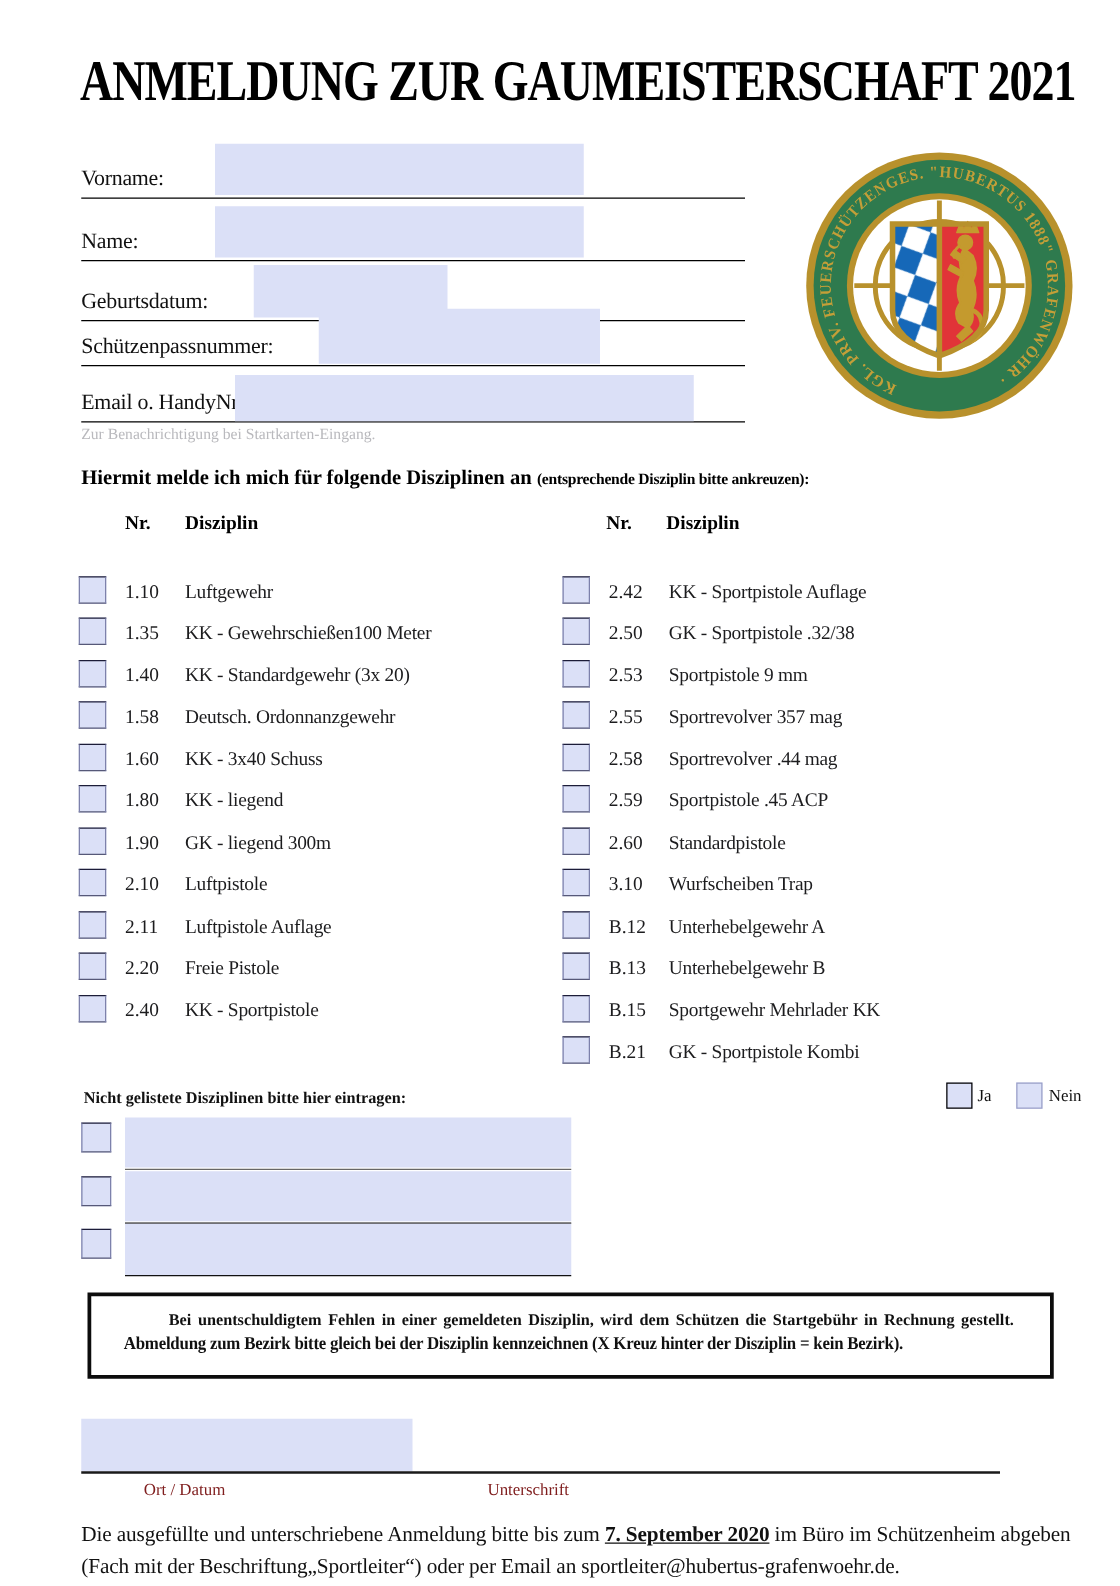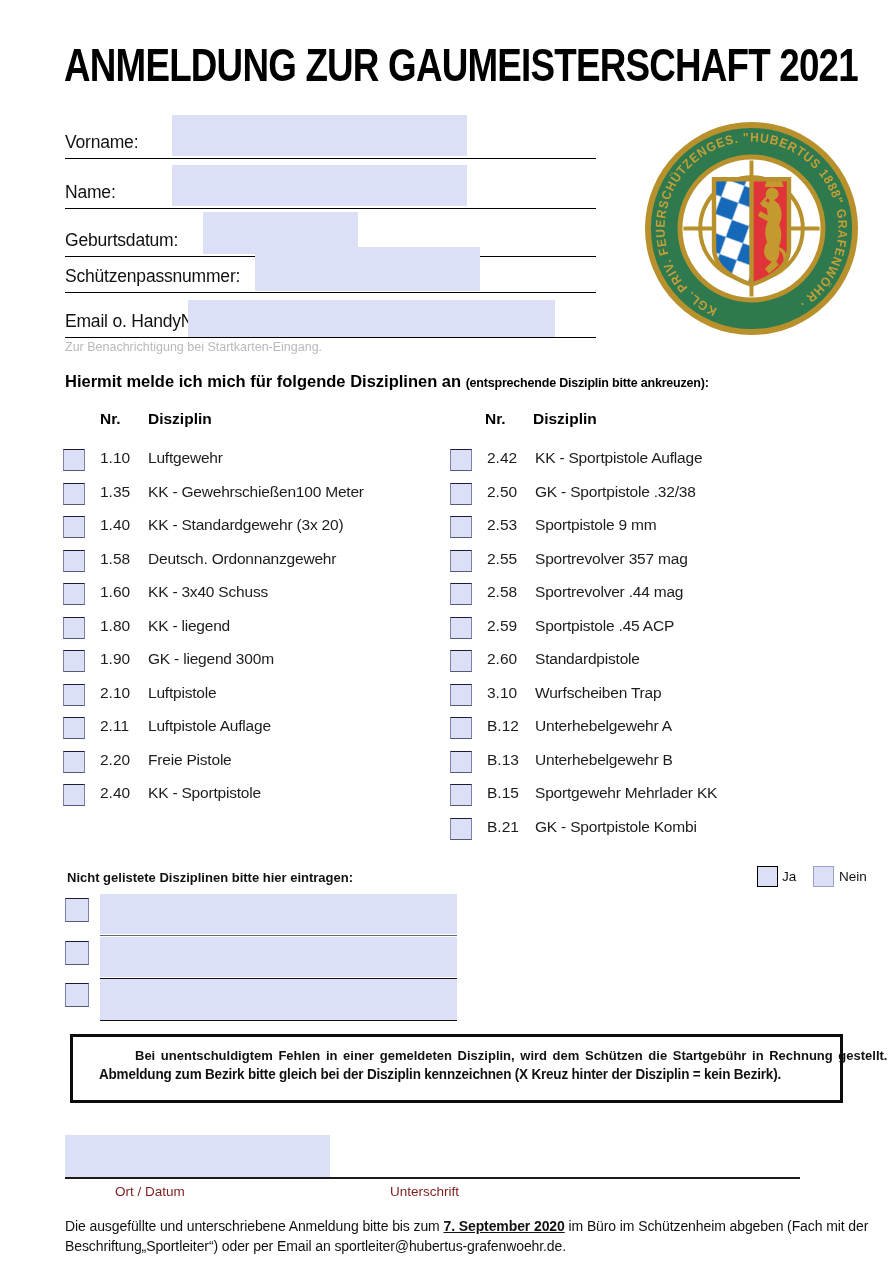--- a/index.html
+++ b/index.html
@@ -1,18 +1,18 @@
 <!DOCTYPE html>
 <html lang="de"><head>
 <meta charset="utf-8">
 <style>
   html,body{margin:0;padding:0;background:#888;}
   .page{
     position:relative;width:896px;height:1269px;margin:0 auto;background:#fff;
-    font-family:Liberation Sans, sans-serif;color:#1c1c1e;overflow:hidden;
+    font-family:Liberation Serif, serif;color:#1c1c1e;overflow:hidden;
   }
   
   .title{
     position:absolute;left:64px;top:38px;font-size:46px;font-weight:bold;
     letter-spacing:-1px;white-space:nowrap;transform:scaleX(.80);transform-origin:left center;color:#000;
   }
   
   .prow{position:absolute;left:65px;width:531px;border-bottom:1.6px solid #000;}
   .plabel{position:absolute;left:0;bottom:5px;font-size:17.5px;letter-spacing:-.2px;color:#111;}
   .pbox{position:absolute;background:#dbe0f7;}
@@ -25,21 +25,21 @@
   
   .intro{position:absolute;left:65px;top:372px;font-size:16.5px;font-weight:bold;color:#000;white-space:nowrap;}
   .intro .small{font-size:12.5px;font-weight:bold;letter-spacing:-.2px;}
   
   .hdr{position:absolute;top:410px;font-size:15.5px;font-weight:bold;color:#000;}
   .hdr.nr-l{left:100px;} .hdr.dz-l{left:148px;} .hdr.nr-r{left:485px;} .hdr.dz-r{left:533px;}
   
   .disc-col{position:absolute;top:449px;}
   .disc-col.left{left:63px;width:385px;}
   .disc-col.right{left:450px;width:400px;}
-  .disc-row{display:flex;align-items:flex-start;height:33.5px;}
+  .disc-row{display:flex;align-items:flex-end;height:33.5px;}
   .cb{
     width:22px;height:22px;box-sizing:border-box;background:#dbe0f7;
     border:1px solid #7d81ab;border-top-color:#1c1c38;border-bottom-color:#565878;flex:0 0 auto;
   }
   .disc-nr{margin-left:15px;width:44px;font-size:15.5px;flex:0 0 auto;}
   .disc-label{margin-left:4px;font-size:15.5px;white-space:nowrap;letter-spacing:-.2px;}
   
   .unlisted-label{position:absolute;left:67px;top:870px;font-size:13px;font-weight:600;color:#111;}
   .unl-row{position:absolute;left:65px;width:392px;}
   .unl-row .cb{position:absolute;left:0;top:4px;width:24px;height:24px;}
@@ -67,21 +67,21 @@
   }
   .warn1{font-size:13px;font-weight:bold;word-spacing:2px;white-space:nowrap;color:#111;padding-left:36px;}
   .warn2{display:inline-block;margin-top:3px;font-size:14.5px;font-weight:bold;letter-spacing:-.2px;
          white-space:nowrap;transform:scaleX(.93);transform-origin:left center;color:#111;}
   
   .sig-box{position:absolute;left:65px;top:1135px;width:265px;height:42px;background:#dbe0f7;}
   .sig-line{position:absolute;left:65px;top:1177px;width:735px;border-top:2px solid #1a1a1a;}
   .sig-label{position:absolute;top:1184px;font-size:13.5px;color:#7f1d1d;}
   #lbl-ort{left:115px;} #lbl-unterschrift{left:390px;}
   
-  .footer{position:absolute;left:65px;top:1216px;width:815px;font-size:14px;line-height:1.45;color:#111;letter-spacing:-.1px;}
+  .footer{position:absolute;left:65px;top:1216px;width:815px;font-size:17px;line-height:1.45;color:#111;letter-spacing:-.1px;}
   .footer .deadline{font-weight:bold;text-decoration:underline;}
   
   .logo{position:absolute;left:643px;top:120px;width:217px;height:217px;}
 </style>
 </head>
 <body>
 
 <div class="page">
 
   <div class="title">ANMELDUNG ZUR GAUMEISTERSCHAFT 2021</div>

